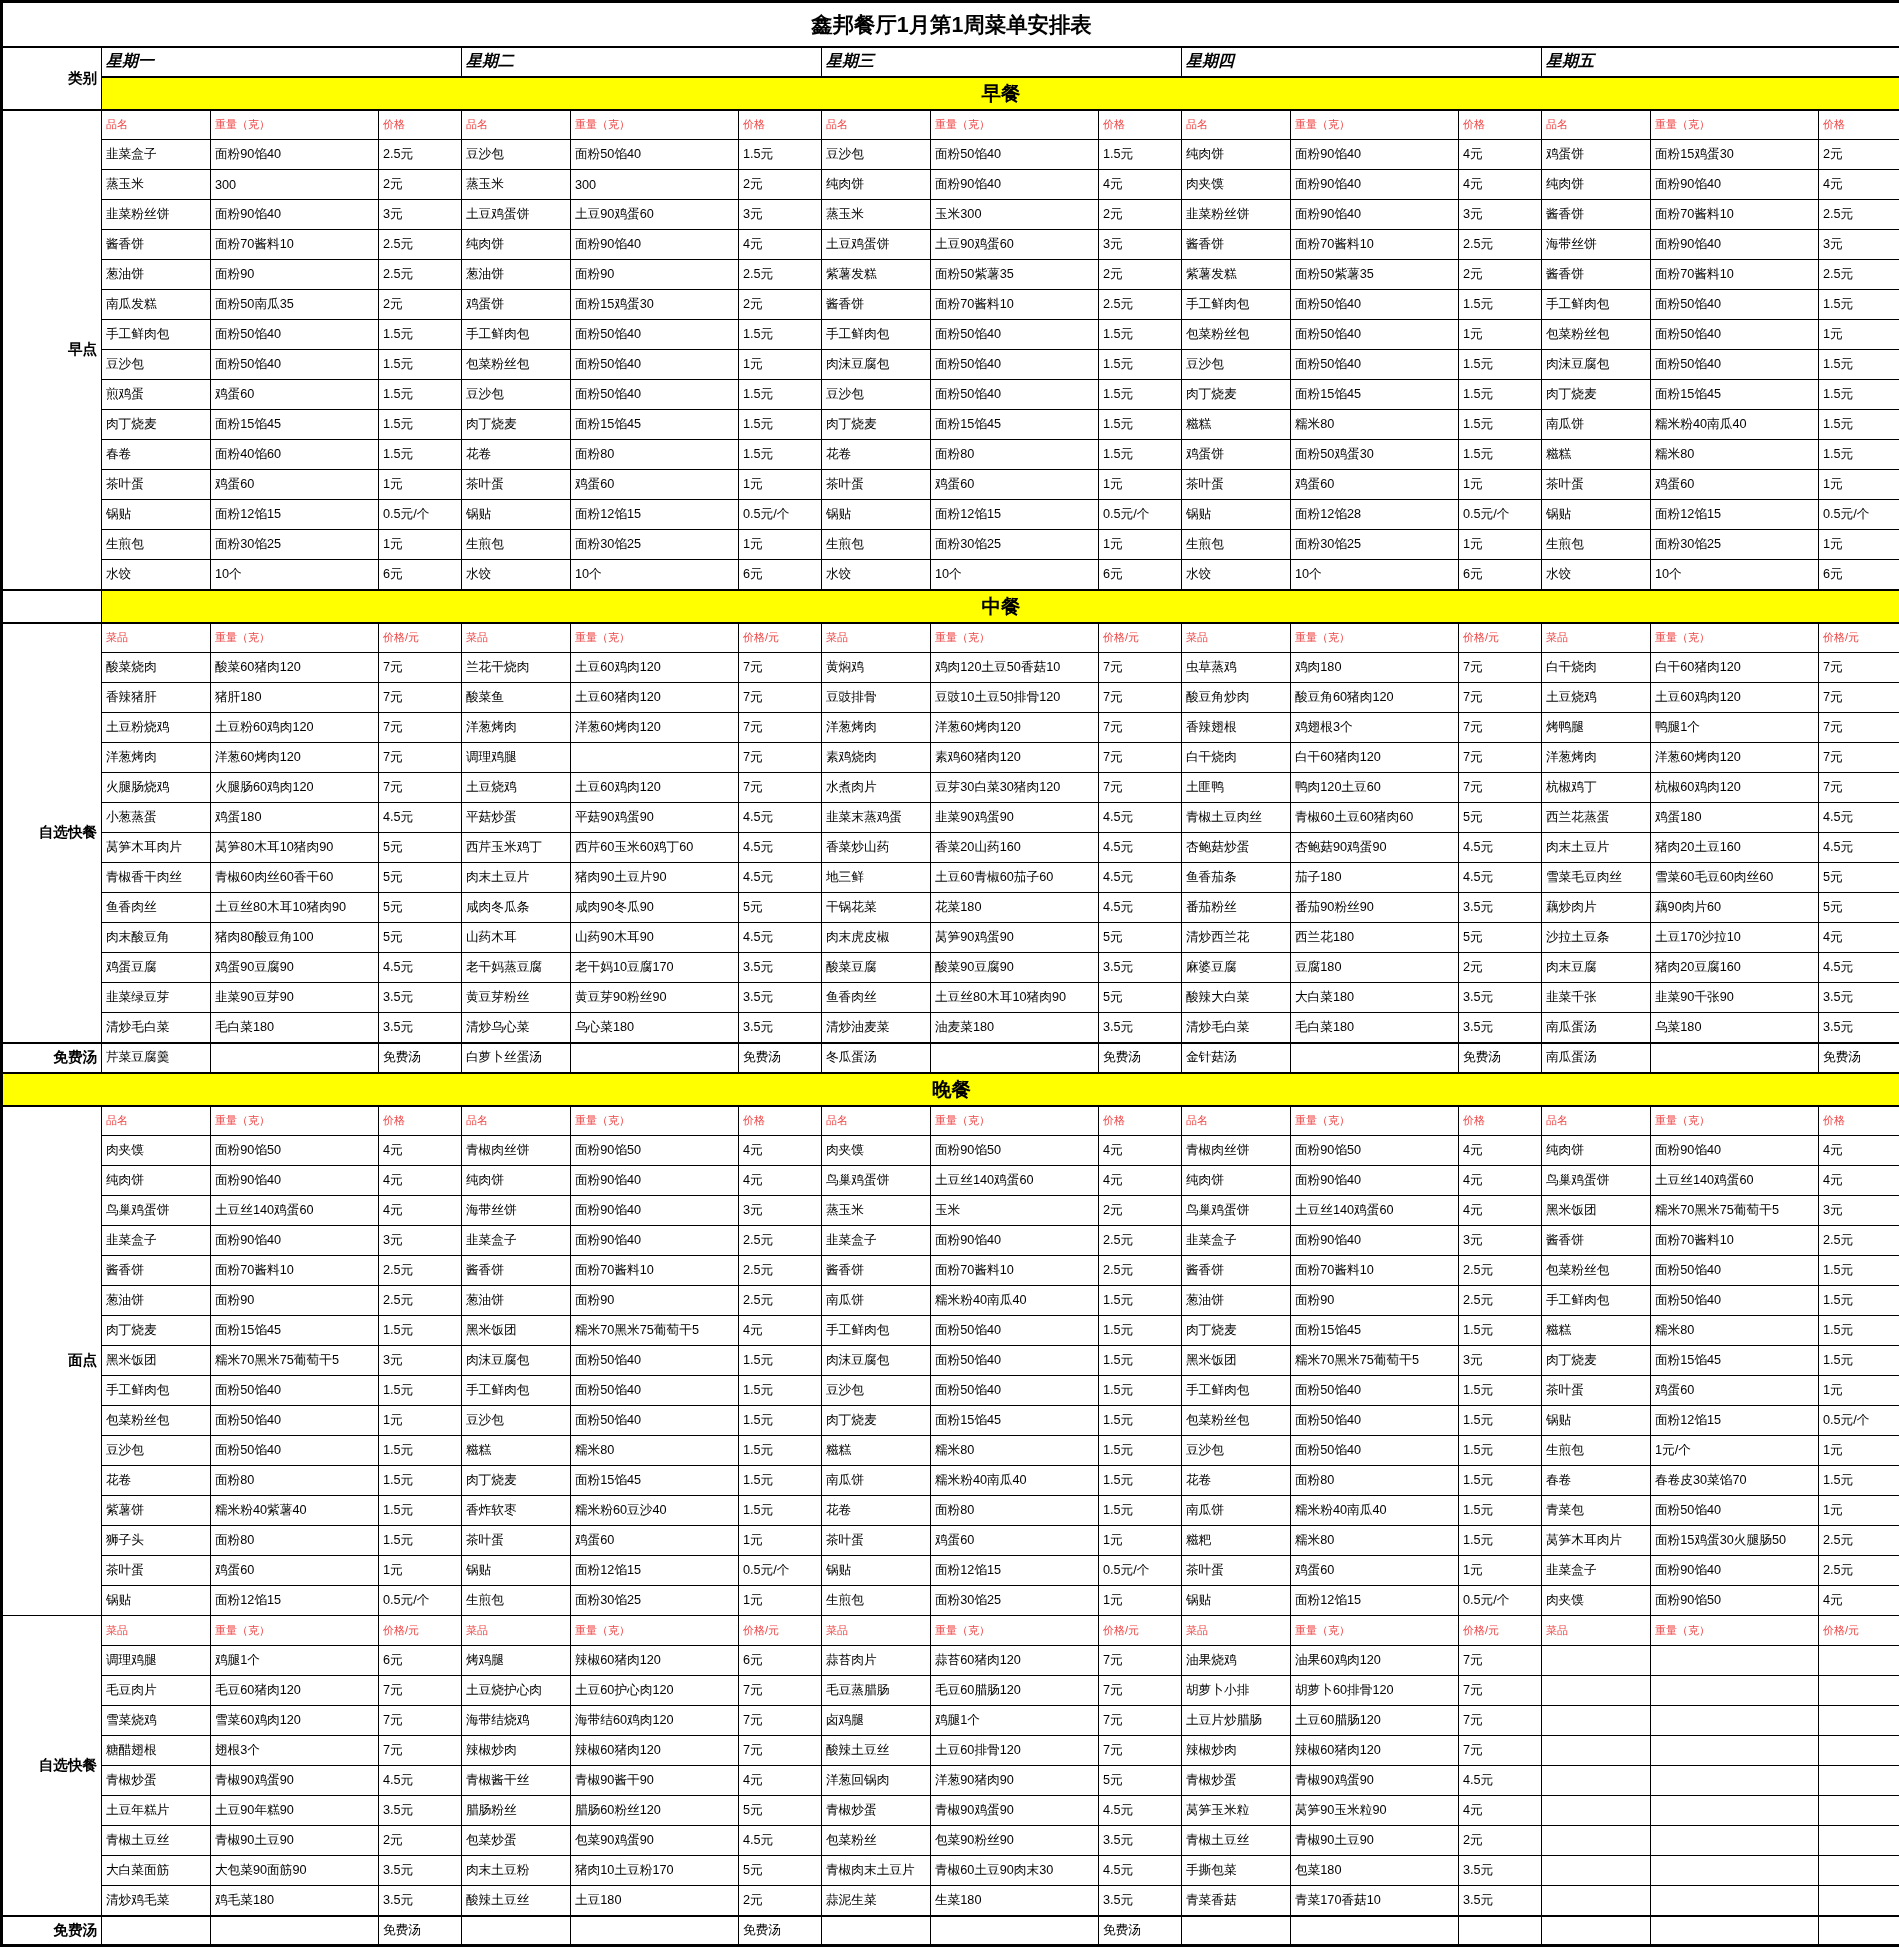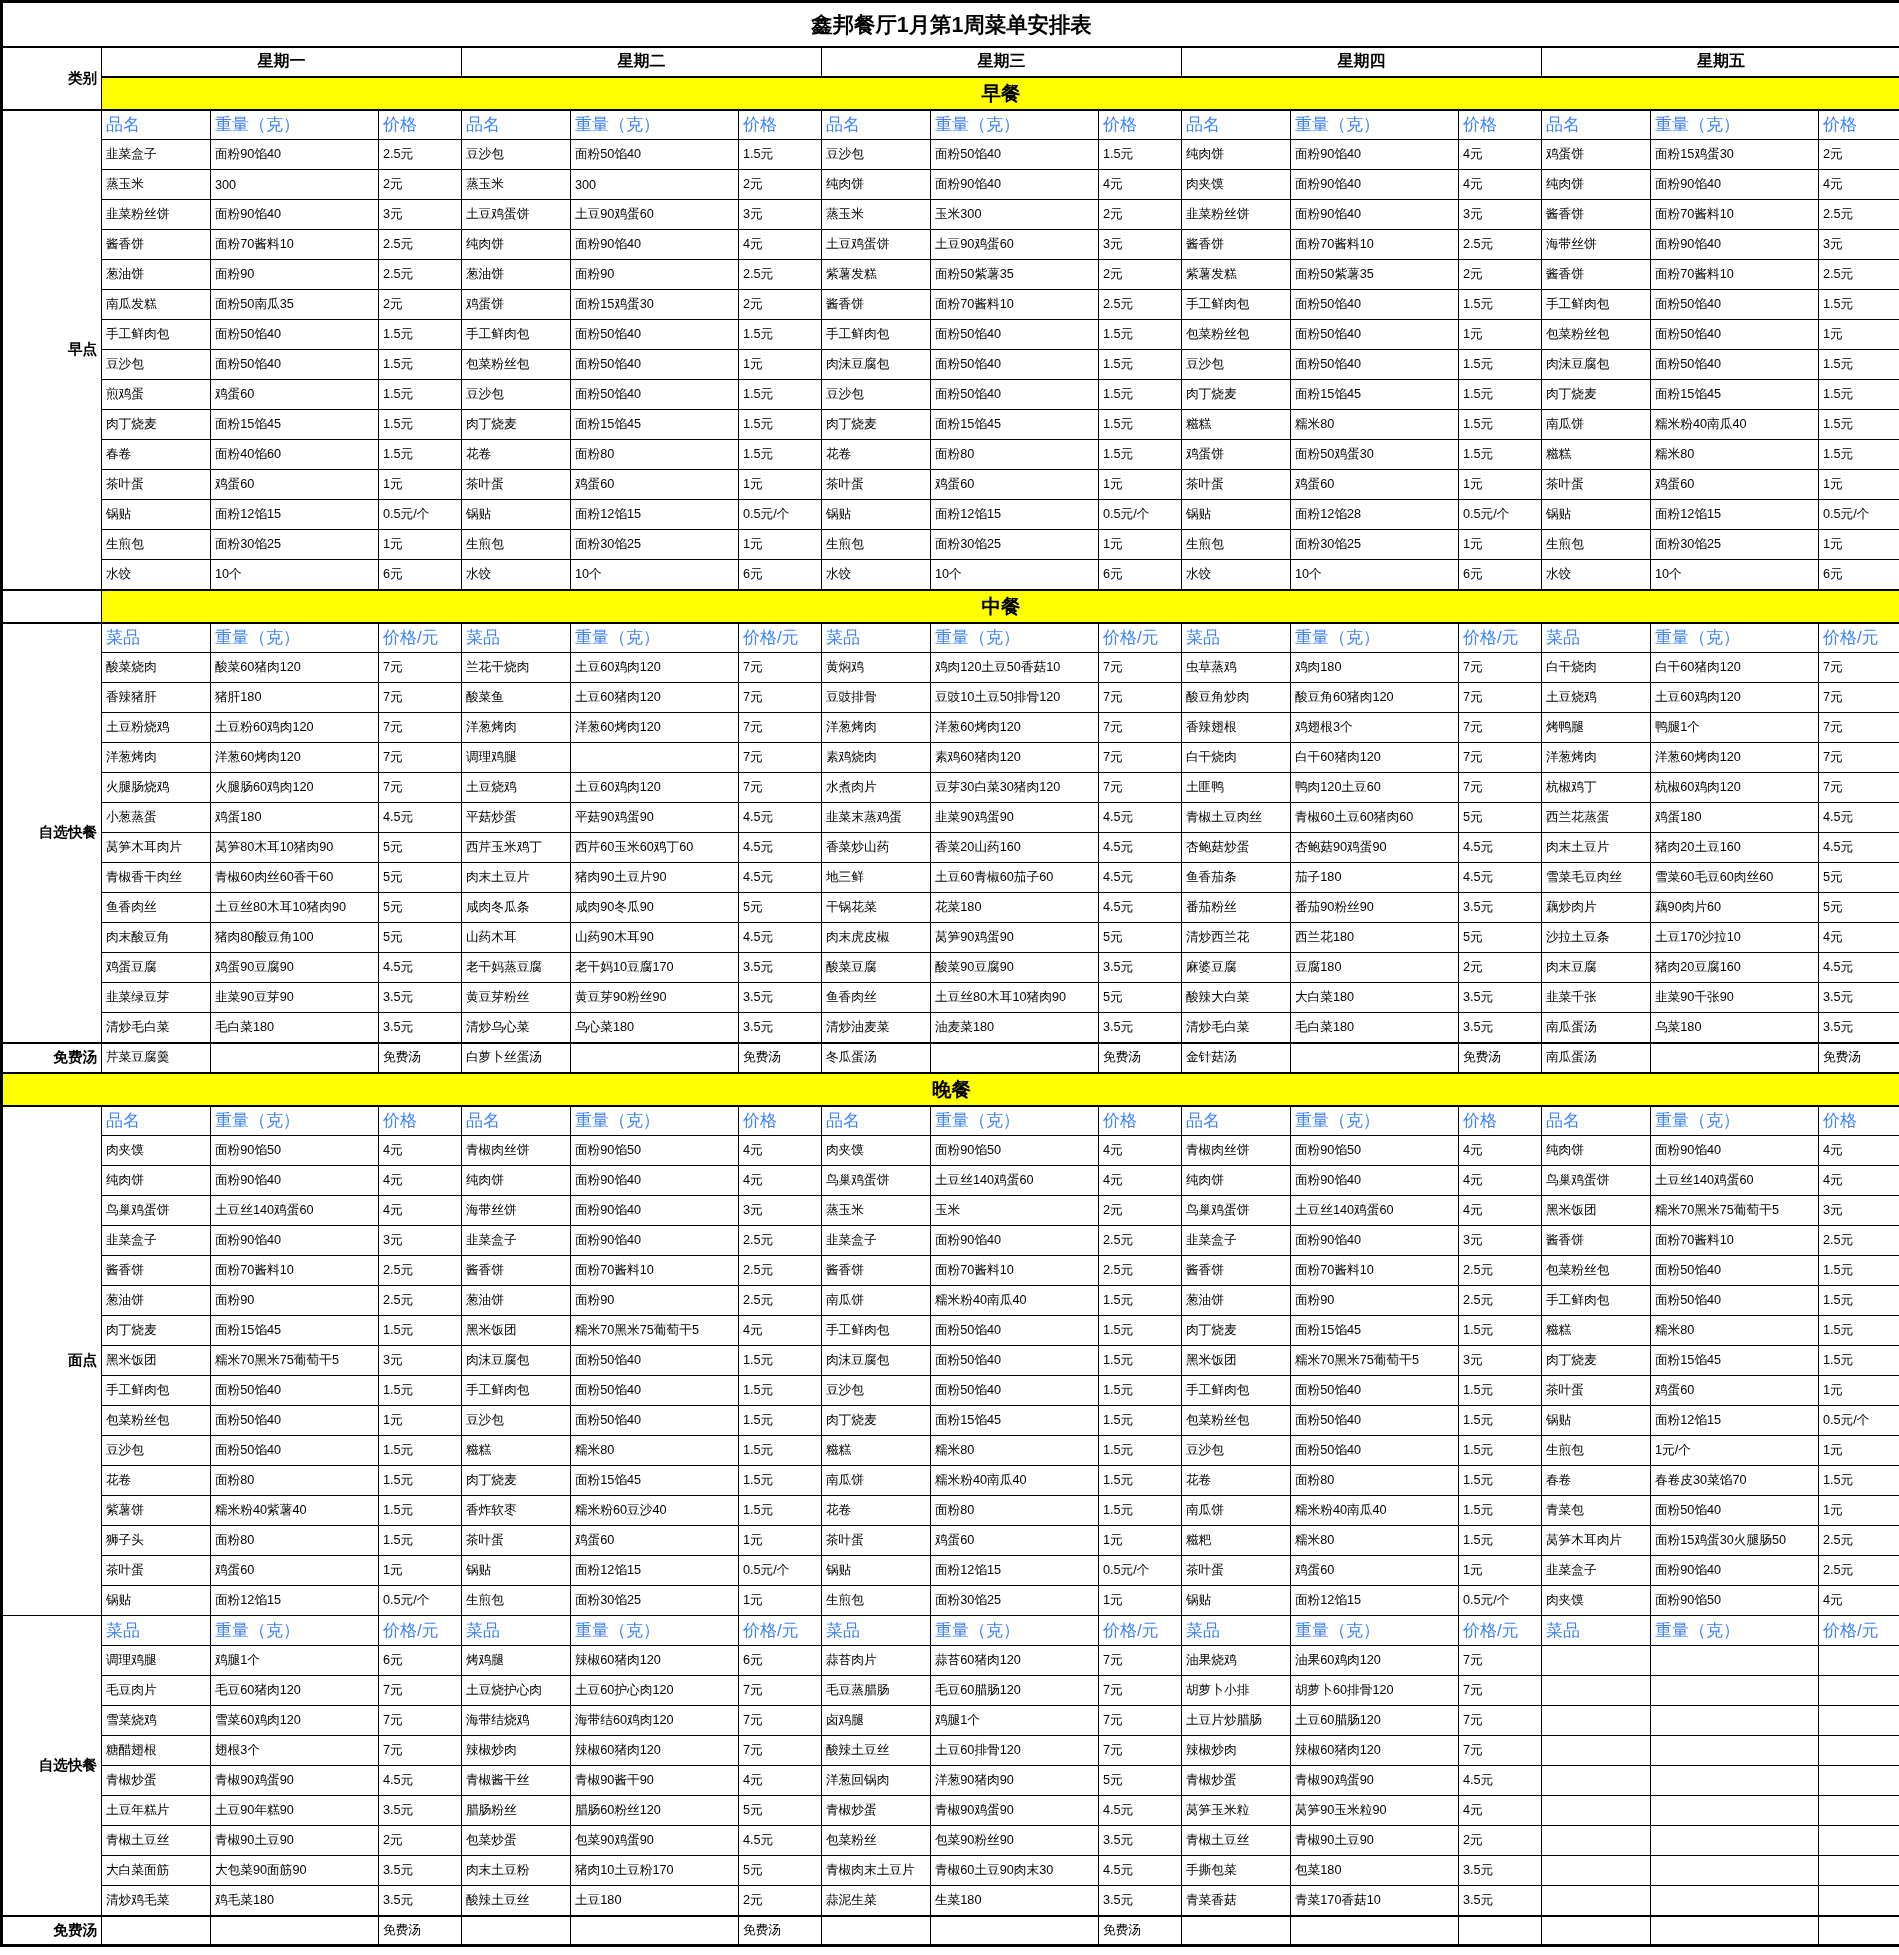--- a/index.html
+++ b/index.html
@@ -1,24 +1,24 @@
 <!DOCTYPE html>
 <html style="font-size:7.8px"><head>
 <meta charset="utf-8">
 <style>
   html,body{margin:0;padding:0;background:#ffffff;}
   body{font-family:"Liberation Sans", sans-serif;color:#000;width:1900px;}
   table{border-collapse:collapse;table-layout:fixed;width:1900px;border:3.4px solid #000;background:#fff;}
   td{border:1px solid #000;height:30px;padding:0 3.9px;box-sizing:border-box;white-space:nowrap;overflow:hidden;font-size:12.7px;vertical-align:middle;}
   td.title{height:45px;font-size:21.4px;font-weight:bold;text-align:center;border-bottom:2.9px solid #000;}
-  td.dayhdr{text-align:center;font-size:16px;font-weight:600;}
+  td.dayhdr{text-align:left;font-size:16px;font-weight:600;font-style:italic;}
   td.cat{font-weight:bold;text-align:right;font-size:14.6px;}
   td.banner{background:#FFFF00;font-weight:bold;font-size:19.5px;text-align:center;border-top:2.9px solid #000;border-bottom:2.9px solid #000;height:33px;}
   td.bannerside{border-top:2.9px solid #000;border-bottom:2.9px solid #000;}
-  td.hdr{color:#3b82f6;font-size:17px;}
+  td.hdr{color:#ef4444;font-size:11px;}
   td.hweight{text-align:left;}
   td.hname,td.hprice{text-align:left;}
   td.name,td.weight,td.price{font-size:12.7px;text-align:left;}
   tr.soup td{border-top:2.9px solid #000;}
   tr.dayrow td{border-bottom:2.9px solid #000;}
 </style>
 </head>
 <body>
 
 <table>

